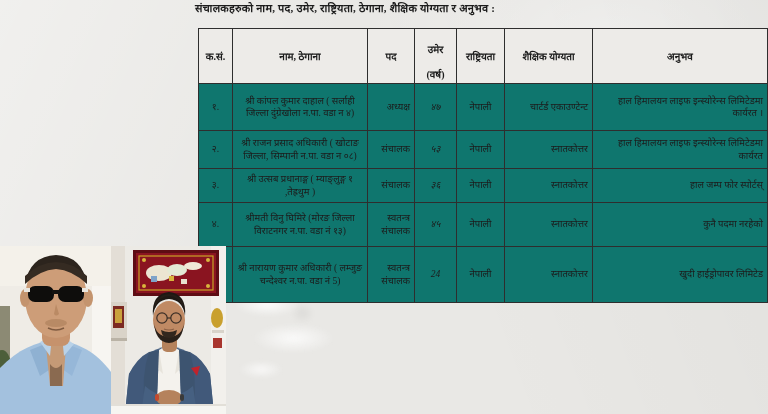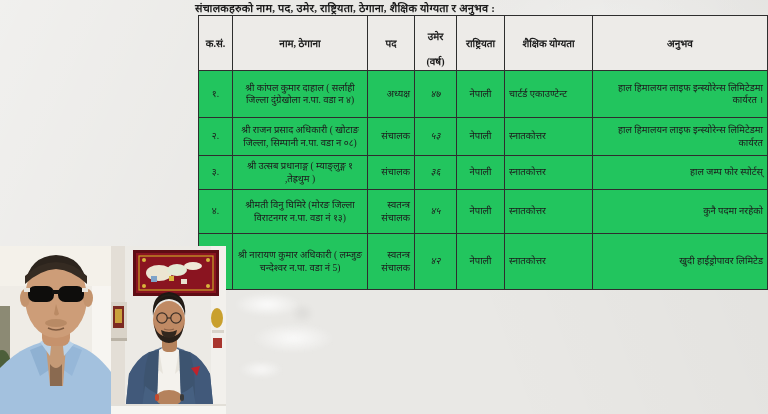--- a/index.html
+++ b/index.html
@@ -30,44 +30,44 @@
     pointer-events:none;
   }
 
   .doc-title {
     position:absolute; left:195px; top:0px; width:560px;
     font-size:11px; font-weight:bold; letter-spacing:.2px;
     white-space:nowrap;
   }
 
   table.directors {
-    position:absolute; left:198px; top:15px; width:569px;
+    position:absolute; left:198px; top:28px; width:569px;
     border-collapse:collapse; table-layout:fixed;
-    background:#22c55e;
+    background:#0f766e;
   }
   table.directors th, table.directors td {
     border:1px solid #2e2e2e;
     font-size:9.5px; line-height:1.3;
     padding:2px 4px;
     vertical-align:middle;
     overflow:hidden;
   }
   table.directors th {
     background:#edebe8;
     font-weight:bold; font-size:10px; text-align:center;
   }
   tr.hdr       { height:26px; }
   tr.r0 { height:47px; }  tr.r1 { height:38px; }  tr.r2 { height:34px; }
   tr.r3 { height:44px; }  tr.r4 { height:56px; }
   td.c-sn   { text-align:center; }
   td.c-name { text-align:center; padding-left:6px; }
   td.c-post { text-align:right; }
   td.c-age  { text-align:center;font-style:italic; }
   td.c-nat  { text-align:center; }
-  td.c-edu  { text-align:left; }
+  td.c-edu  { text-align:right; }
   td.c-exp  { text-align:right; padding-left:6px; }
   td.v-top  { vertical-align:top; padding-top:3px; }
   .two-line span { display:block;margin-top:12px; }
 
   .photo {
     position:absolute; top:246px; height:168px; overflow:hidden;
   }
   .photo-left  { left:0;     width:111px; }
   .photo-right { left:111px; width:115px; }
   .photo svg { display:block; width:100%; height:100%; }
@@ -136,21 +136,21 @@
     <td class="c-post">स्वतन्त्र संचालक</td>
     <td class="c-age">४५</td>
     <td class="c-nat">नेपाली</td>
     <td class="c-edu">स्नातकोत्तर</td>
     <td class="c-exp">कुनै पदमा नरहेको</td>
   </tr>
   <tr class="r4">
     <td class="c-sn">५</td>
     <td class="c-name">श्री नारायण कुमार अधिकारी ( लम्जुङ चन्देश्वर न.पा. वडा नं 5)</td>
     <td class="c-post">स्वतन्त्र संचालक</td>
-    <td class="c-age">४२</td>
+    <td class="c-age">24</td>
     <td class="c-nat">नेपाली</td>
     <td class="c-edu">स्नातकोत्तर</td>
     <td class="c-exp v-top">खुदी हाईड्रोपावर लिमिटेड</td>
   </tr>
 </tbody>
   </table>
 
 <div class="photo photo-left">
   <svg viewBox="0 0 111 168" preserveAspectRatio="none">
     <rect x="0" y="0" width="111" height="168" fill="#efece6"></rect>

